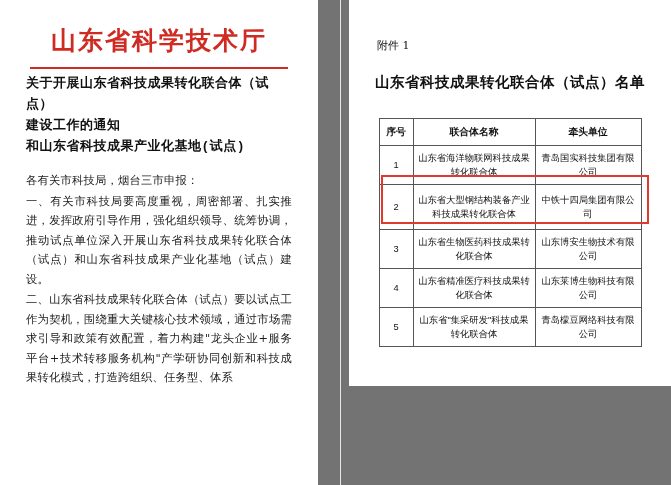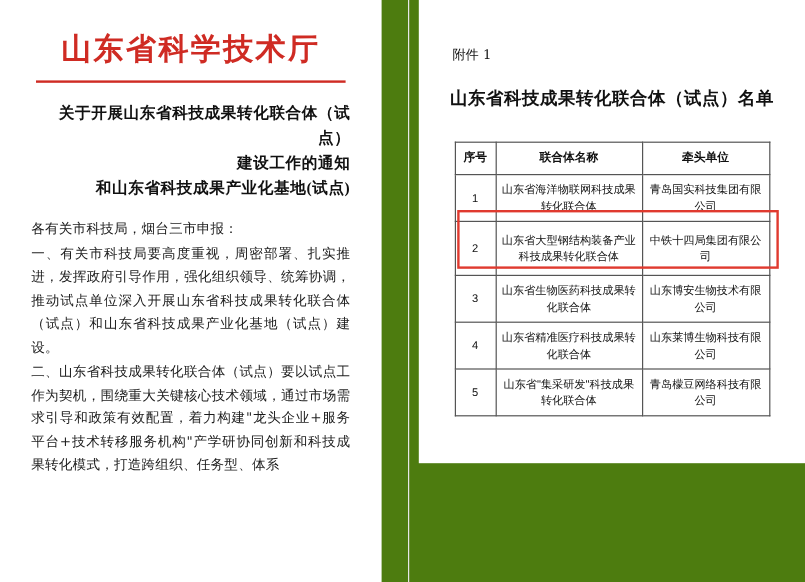--- a/index.html
+++ b/index.html
@@ -11,21 +11,21 @@
     width: 671px;
     height: 485px;
     font-family: "DejaVu Sans", "Liberation Sans", sans-serif;
     overflow: hidden;
     position: relative;
   }
   .page {
     position: absolute;
     inset: 0;
     display: flex;
-    background: #4d7c0f;
+    background: #737373;
     gap: 31px;
   }
 
   
   .left-doc {
     position: relative;
     width: 340px;
     height: 485px;
     background: #ffffff;
     box-sizing: border-box;
@@ -41,27 +41,27 @@
     margin-top: 10px;
     color: #cf2b23;
     white-space: nowrap;
   }
   .doc-rule {
     height: 2px;
     background: #cf2b23;
     margin: 10px 4px 0 4px;
   }
   .doc-title {
-    text-align: right;
-    font-family: Liberation Serif, serif;
+    text-align: left;
+    font-family: Liberation Mono, monospace;
     font-weight: bold;
     font-size: 13px;
     line-height: 21px;
     color: #111;
-    margin-top: 14px;
+    margin-top: 4px;
     letter-spacing: 0.5px;
   }
   .doc-body {
     margin-top: 14px;
     font-family: "DejaVu Serif", "Liberation Serif", serif;
     font-size: 11.3px;
     line-height: 19.5px;
     color: #1a1a1a;
     text-align: justify;
     letter-spacing: 0.2px;

